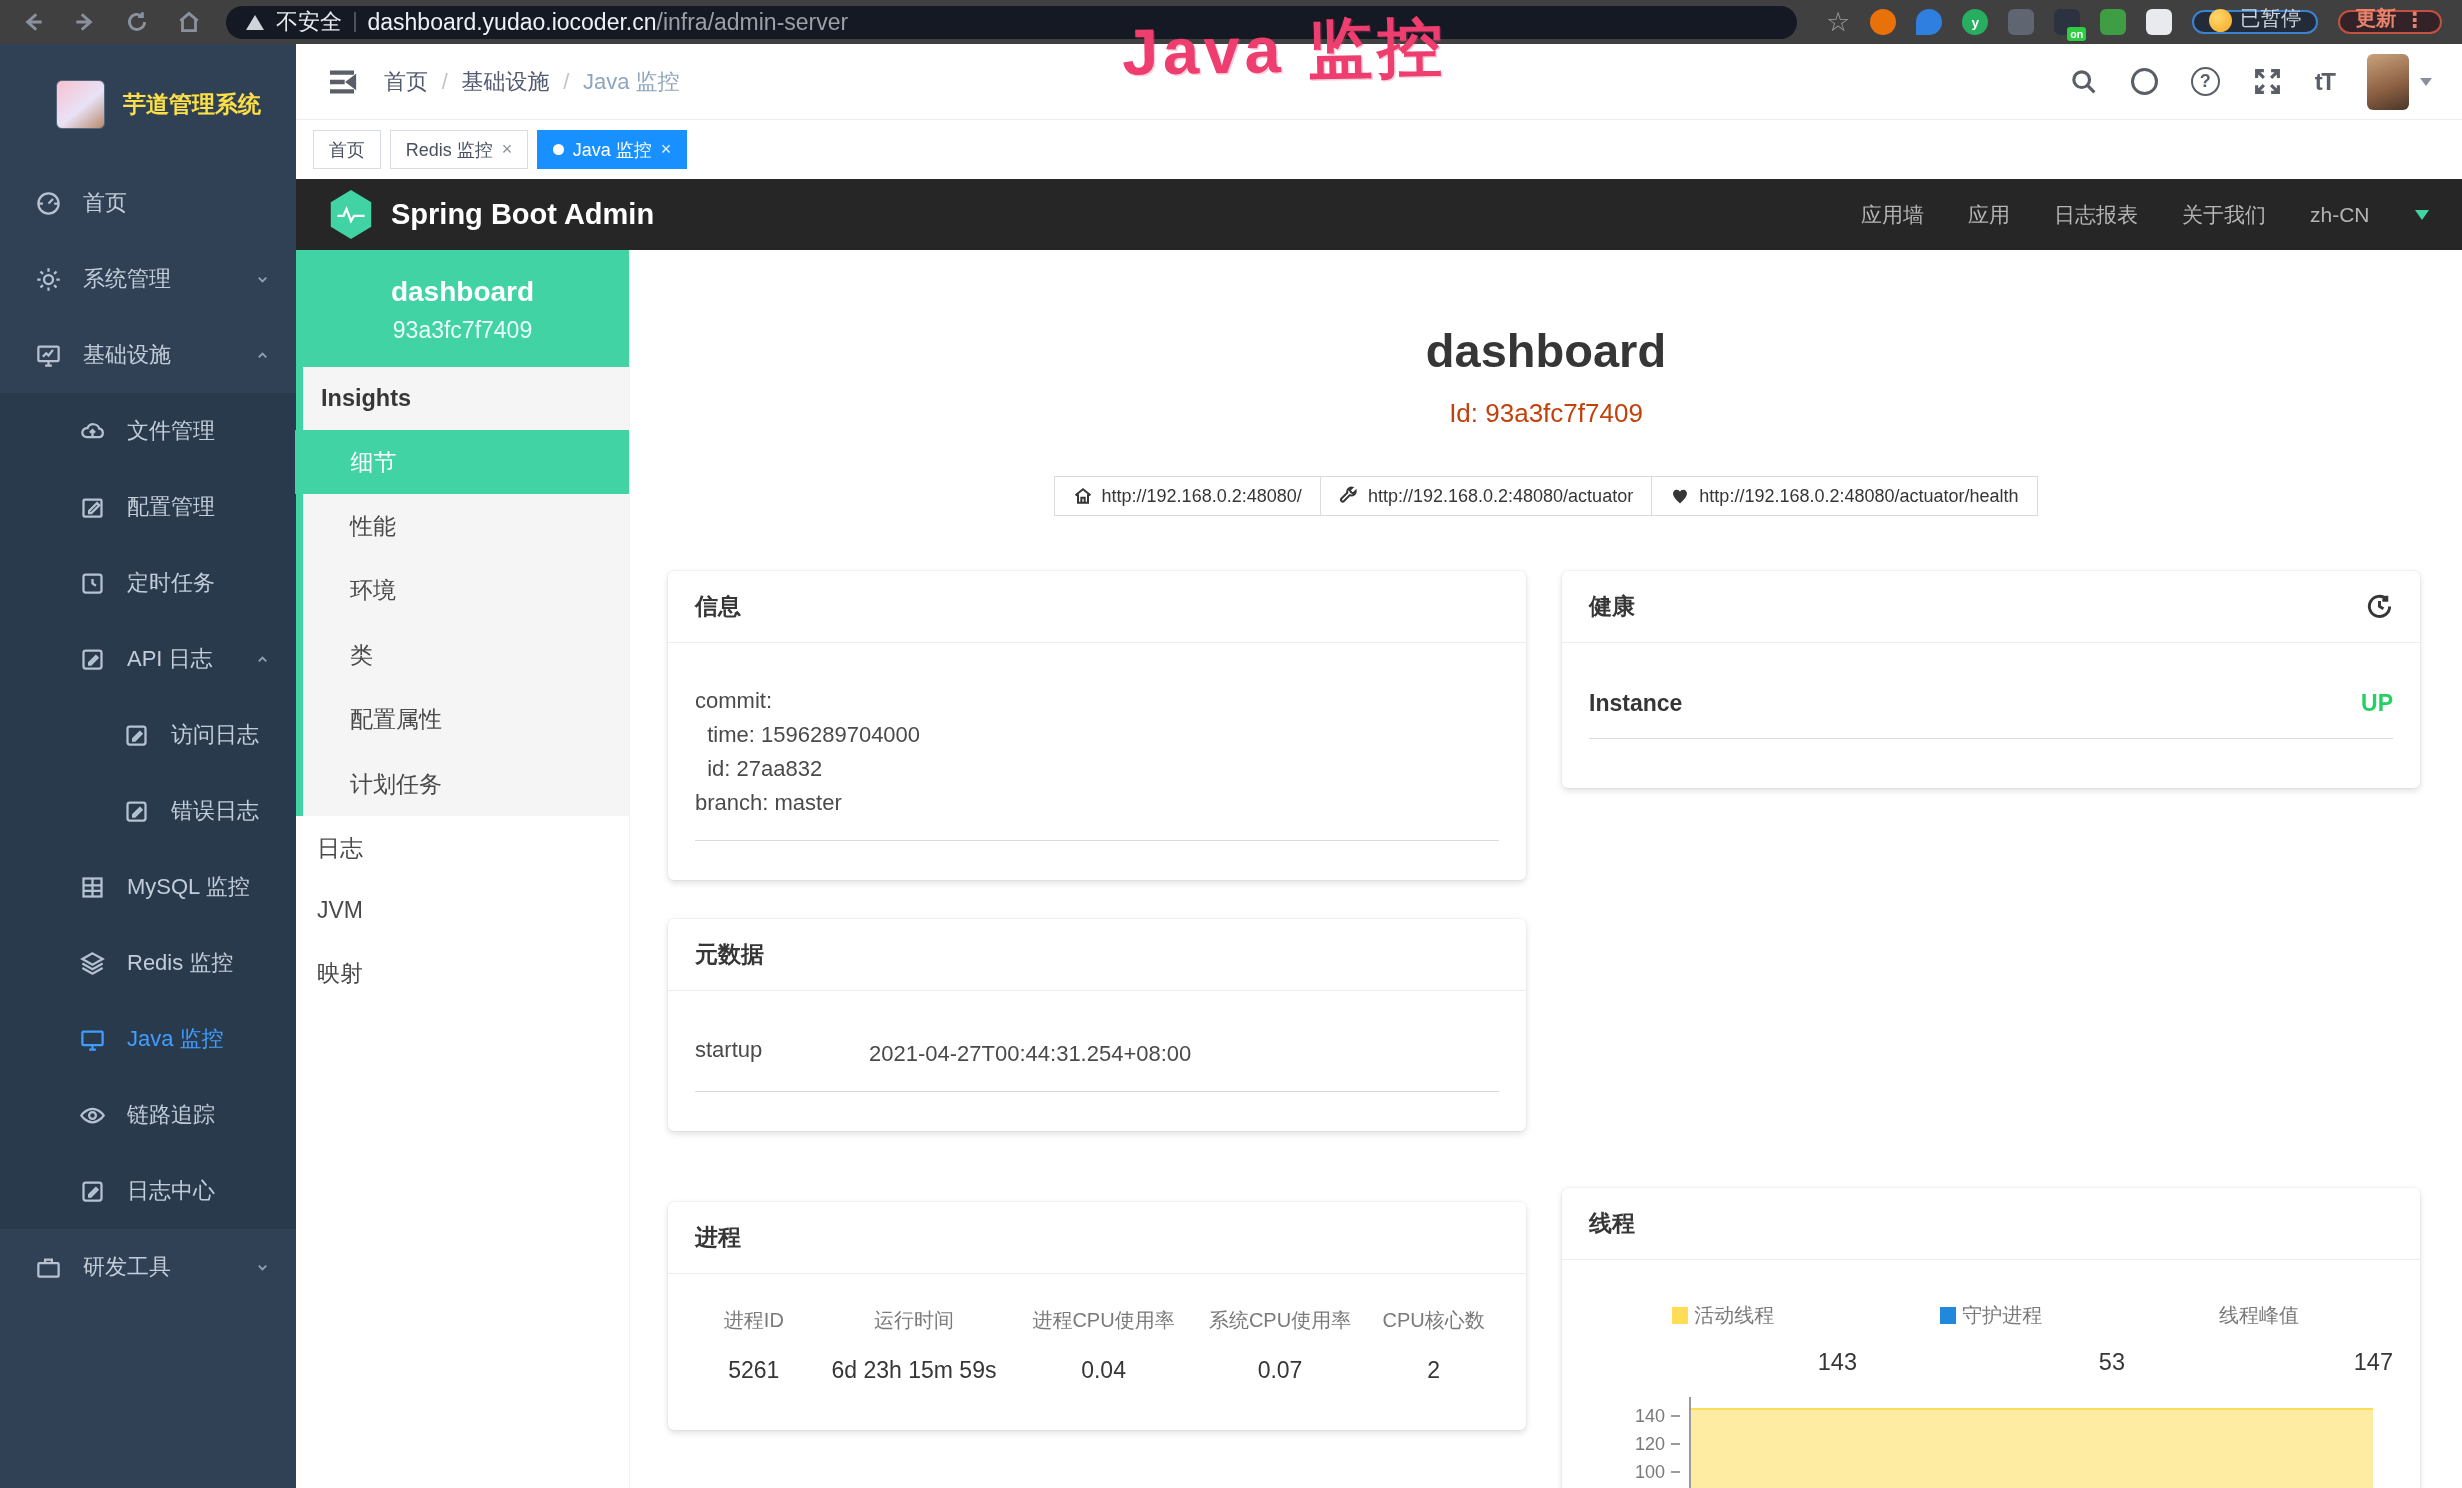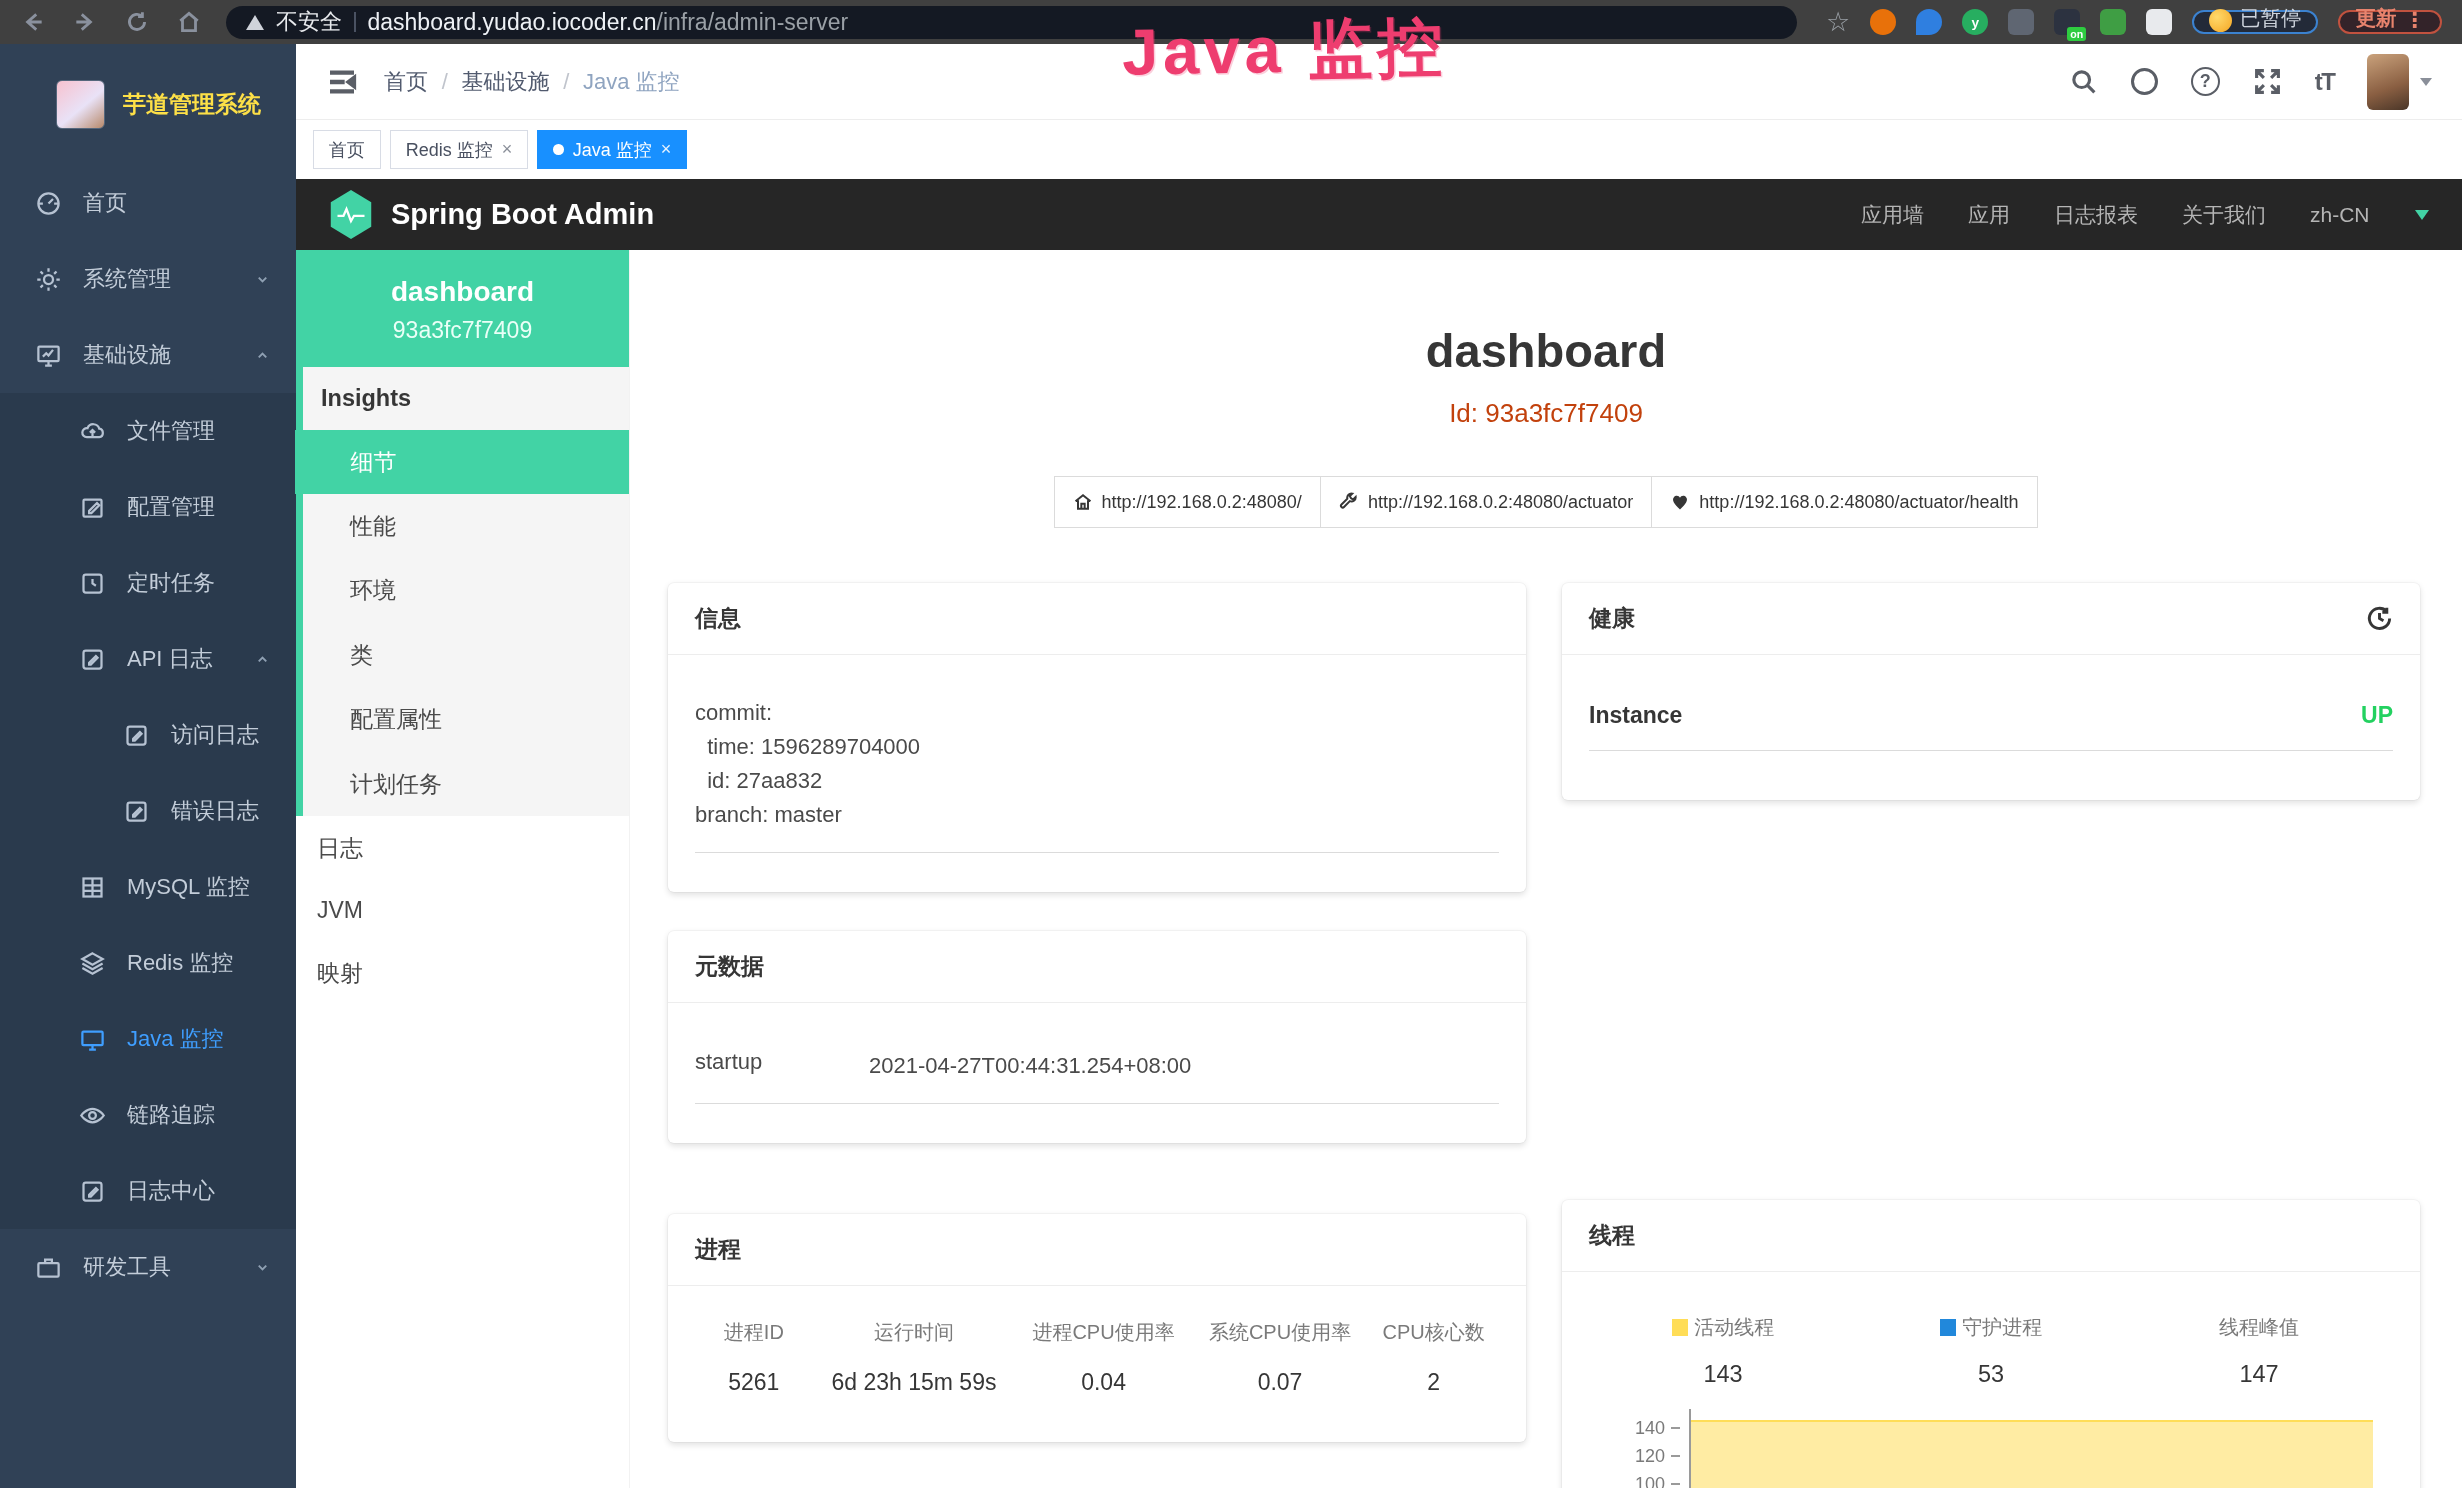--- a/index.html
+++ b/index.html
@@ -90,21 +90,21 @@
   .igroup{background:#f5f5f5;border-left:7.6px solid #42d3a5;}
   .ghead{padding:18px 0 18px 18px;font-weight:bold;color:#363636;font-size:23.5px;}
   .gitem{padding:16.7px 0 16.7px 47px;color:#4a4a4a;cursor:pointer;}
   .gitem.active{background:#42d3a5;color:#fff;margin-left:-7.6px;padding-left:55px;}
   .titem{padding:16.7px 0 16.7px 21px;color:#4a4a4a;cursor:pointer;}
 
   .sbamain{flex:1;overflow:hidden;padding-top:73px;}
   .mtitle{text-align:center;font-size:47px;font-weight:bold;color:#363636;}
   .mid{text-align:center;font-size:26px;color:#c2410c;margin-top:20px;}
   .linkrow{display:flex;justify-content:center;margin-top:47px;}
-  .lbtn{display:flex;align-items:center;gap:9px;border:0.8px solid #dbdbdb;background:#fff;height:52px;padding:0 18px;font-size:18px;color:#363636;margin-left:-0.8px;cursor:pointer;justify-content:flex-end;}
+  .lbtn{display:flex;align-items:center;gap:9px;border:0.8px solid #dbdbdb;background:#fff;height:40px;padding:0 18px;font-size:18px;color:#363636;margin-left:-0.8px;cursor:pointer;justify-content:flex-end;}
   .lico{width:20px;height:20px;stroke:#363636;fill:none;stroke-width:2.4;}
   .lico.fill{fill:#363636;stroke:none;}
 
   .cardgrid{display:flex;gap:36px;padding:55px 42px 0 38px;align-items:flex-start;}
   .col{flex:1;min-width:0;display:flex;flex-direction:column;}
   .card{background:#fff;border-radius:6px;box-shadow:0 2.3px 6px rgba(10,10,10,.12),0 0 0 0.8px rgba(10,10,10,.04);}
   .chead{display:flex;align-items:center;padding:20px 27px;border-bottom:1.5px solid #ededed;}
   .ctitle{font-weight:bold;font-size:23px;color:#363636;flex:1;}
   .hist{width:27px;height:27px;stroke:#363636;fill:none;stroke-width:2.6;cursor:pointer;}
   .cbody{padding:41px 27px 39px;}
@@ -115,21 +115,21 @@
   .rowflex{display:flex;justify-content:space-between;align-items:center;border-bottom:1.5px solid #dbdbdb;padding-bottom:21px;font-size:23px;}
   .instance{font-weight:bold;color:#363636;}
   .up{font-weight:bold;}
 
   .ptable{display:flex;text-align:center;}
   .pcol{display:flex;flex-direction:column;gap:23px;}
   .pc0{flex:.9}.pc1{flex:1.55}.pc2{flex:1.35}.pc3{flex:1.35}.pc4{flex:1}
   .phead{color:#7a7a7a;font-size:20px;}
   .pval{color:#363636;font-size:23px;}
 
-  .legend{display:flex;text-align:center;}
+  .legend{display:flex;text-align:right;}
   .lg{flex:1;}
   .lglab{font-size:20px;color:#7a7a7a;display:flex;align-items:center;justify-content:center;gap:6px;}
   .sq{width:16.7px;height:16.7px;display:inline-block;}
   .lgval{font-size:23.5px;color:#363636;margin-top:20px;}
   .chart{position:relative;margin-top:26px;height:167px;}
   .yticks{position:absolute;left:0;top:0;width:91px;}
   .ytick{height:28px;display:flex;align-items:center;justify-content:flex-end;gap:6px;color:#7a7a7a;font-size:18px;}
   .tickdash{width:9px;height:1.5px;background:#9a9a9a;}
   .vaxis{position:absolute;left:100px;top:-4.6px;bottom:-30px;width:1.5px;background:#9a9a9a;}
   .area{position:absolute;left:102px;right:20px;top:6px;bottom:-30px;background:rgba(255,221,87,.55);border-top:2.3px solid #ffdd57;}

